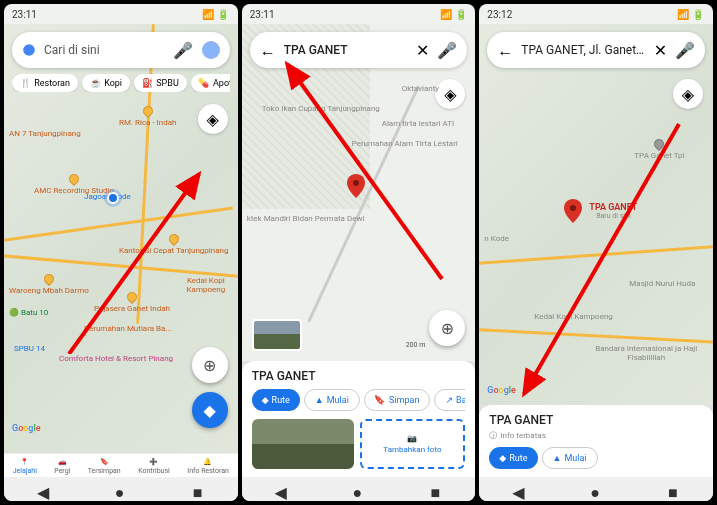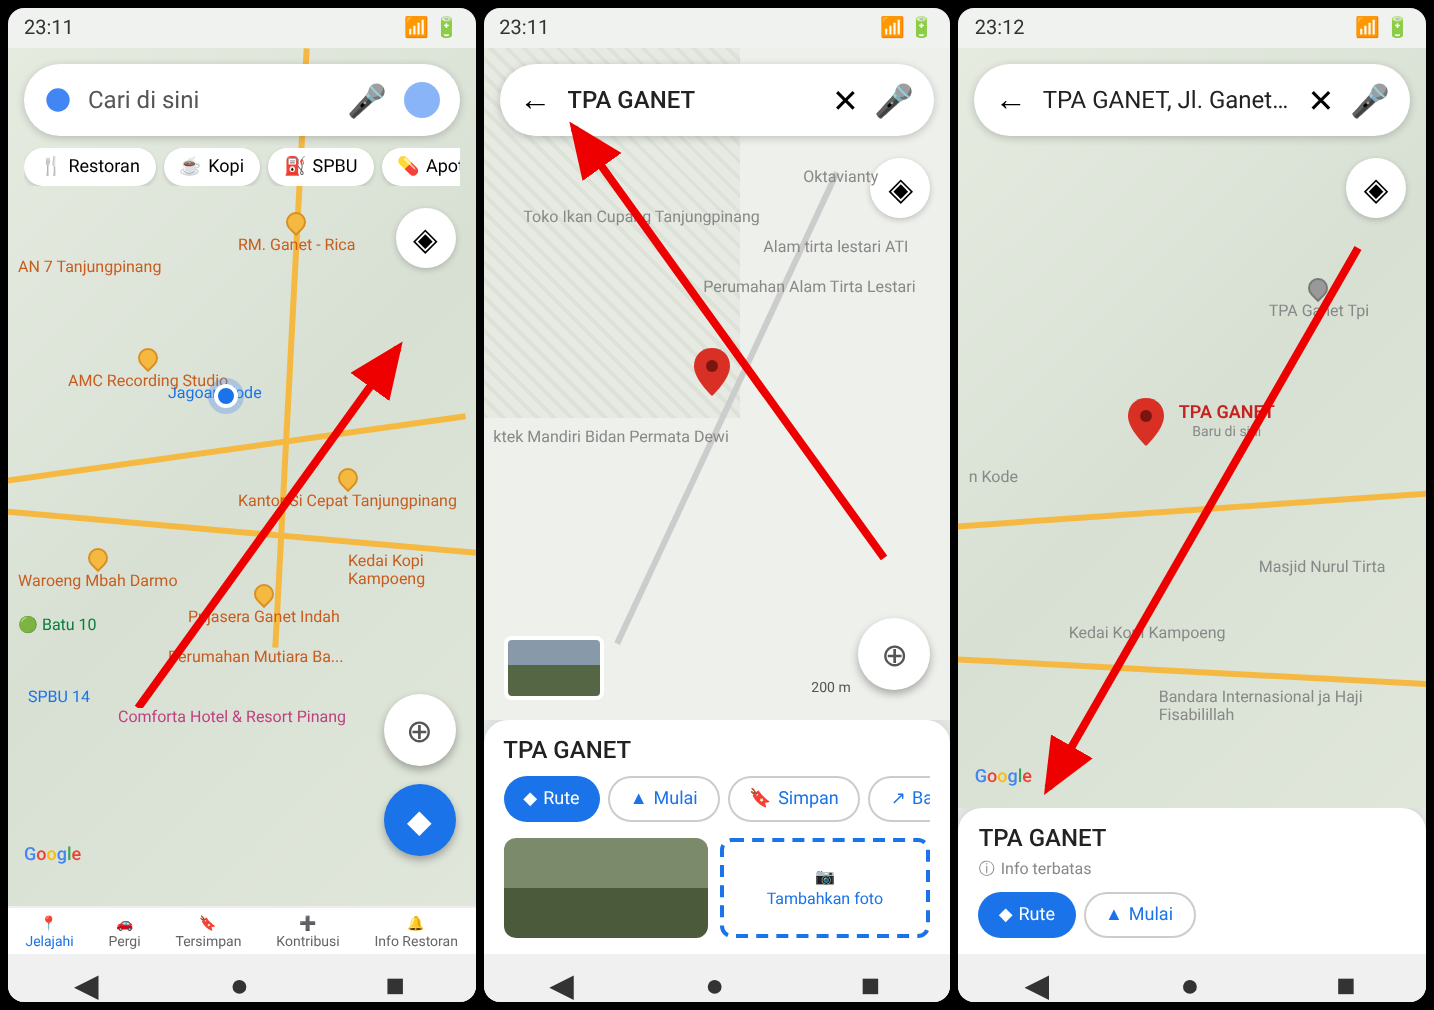--- a/index.html
+++ b/index.html
@@ -8,21 +8,21 @@
   .statusbar { height: 20px; display: flex; align-items: center; justify-content: space-between; padding: 0 8px; font-size: 10px; color: #333; background: rgba(255,255,255,0.3); }
   .statusbar .right { display: flex; gap: 3px; align-items: center; }
   .map-area { flex: 1; position: relative; background: linear-gradient(135deg, #e6ebe0 0%, #d8e0d4 50%, #e0e6da 100%); overflow: hidden; }
   .road { position: absolute; background: #f5b942; }
   .road.h { height: 3px; }
   .road.v { width: 3px; }
   .search-pill { position: absolute; top: 8px; left: 8px; right: 8px; height: 36px; background: #fff; border-radius: 20px; display: flex; align-items: center; padding: 0 10px; gap: 8px; box-shadow: 0 1px 4px rgba(0,0,0,0.2); }
   .search-pill .txt { flex: 1; font-size: 12px; color: #555; white-space: nowrap; overflow: hidden; text-overflow: ellipsis; }
   .chips { position: absolute; top: 50px; left: 8px; right: 8px; display: flex; gap: 4px; overflow: hidden; }
   .chip { background: #fff; border-radius: 14px; padding: 4px 8px; font-size: 9px; display: flex; align-items: center; gap: 3px; white-space: nowrap; box-shadow: 0 1px 2px rgba(0,0,0,0.15); }
-  .poi { position: absolute; font-size: 8px; color: #c75d1f; }
+  .poi { position: absolute; font-size: 8px; color: #c75d1f; text-align: center; }
   .poi .dot { width: 10px; height: 10px; background: #f5b942; border-radius: 50% 50% 50% 0; transform: rotate(-45deg); margin: 0 auto 2px; border: 1px solid #d89020; }
   .pin { position: absolute; width: 18px; height: 24px; }
   .pin svg { width: 100%; height: 100%; }
   .mylocation { position: absolute; width: 18px; height: 18px; background: rgba(66,133,244,0.3); border-radius: 50%; display: flex; align-items: center; justify-content: center; }
   .mylocation::after { content: ''; width: 8px; height: 8px; background: #1a73e8; border: 2px solid #fff; border-radius: 50%; }
   .fab { position: absolute; width: 36px; height: 36px; border-radius: 50%; display: flex; align-items: center; justify-content: center; box-shadow: 0 2px 4px rgba(0,0,0,0.3); }
   .fab.white { background: #fff; color: #555; }
   .fab.blue { background: #1a73e8; color: #fff; }
   .layers-btn { position: absolute; top: 80px; right: 10px; width: 30px; height: 30px; background: #fff; border-radius: 50%; display: flex; align-items: center; justify-content: center; box-shadow: 0 1px 3px rgba(0,0,0,0.2); }
   .bottom-sheet { background: #fff; border-radius: 12px 12px 0 0; padding: 8px 10px; box-shadow: 0 -2px 8px rgba(0,0,0,0.1); }
@@ -70,21 +70,21 @@
           <circle cx="9" cy="9" r="9" fill="#8ab4f8"></circle>
         </svg>
     </div>
     <div class="chips">
       <div class="chip">🍴 <span>Restoran</span></div>
       <div class="chip">☕ <span>Kopi</span></div>
       <div class="chip">⛽ <span>SPBU</span></div>
       <div class="chip">💊 <span>Apotek</span></div>
     </div>
     <div class="layers-btn">◈</div>
-    <div class="poi" style="top:82px;left:115px"><div class="dot"></div><span>RM. Ganet - Rica</span></div>
+    <div class="poi" style="top:82px;left:115px"><div class="dot"></div><span>RM. Rica - Indah</span></div>
     <div class="poi" style="top:105px;left:5px"><span>AN 7 Tanjungpinang</span></div>
     <div class="poi" style="top:150px;left:30px"><div class="dot"></div><span>AMC Recording Studio</span></div>
     <div class="poi" style="top:168px;left:80px;color:#1a73e8"><span>Jagoan Kode</span></div>
     <div class="poi" style="top:210px;left:115px"><div class="dot"></div><span>Kantor Si Cepat Tanjungpinang</span></div>
     <div class="poi" style="top:250px;left:5px"><div class="dot"></div><span>Waroeng Mbah Darmo</span></div>
     <div class="poi" style="top:268px;left:90px"><div class="dot"></div><span>Pujasera Ganet Indah</span></div>
     <div class="poi" style="top:252px;left:170px"><span>Kedai Kopi Kampoeng</span></div>
     <div class="poi" style="top:284px;left:5px;color:#0a7d3a">🟢 <span>Batu 10</span></div>
     <div class="poi" style="top:320px;left:10px;color:#1a73e8"><span>SPBU 14</span></div>
     <div class="poi" style="top:300px;left:80px"><span>Perumahan Mutiara Ba...</span></div>
@@ -185,21 +185,21 @@
     <div class="search-pill">
       <span>←</span>
       <span class="txt" style="color:#222">TPA GANET, Jl. Ganet, Pin...</span>
       <span>✕</span>
       <span>🎤</span>
     </div>
     <div class="layers-btn" style="top:55px">◈</div>
     <div class="poi" style="top:115px;left:155px;color:#888"><div class="dot" style="background:#999;border-color:#777"></div><span>TPA Ganet Tpi</span></div>
     <div class="poi" style="top:210px;left:5px;color:#888"><span>n Kode</span></div>
     <div class="poi" style="top:288px;left:55px;color:#888"><span>Kedai Kopi Kampoeng</span></div>
-    <div class="poi" style="top:255px;left:150px;color:#888"><span>Masjid Nurul Tirta</span></div>
+    <div class="poi" style="top:255px;left:150px;color:#888"><span>Masjid Nurul Huda</span></div>
     <div class="poi" style="top:320px;left:100px;color:#888"><span>Bandara Internasional ja Haji Fisabilillah</span></div>
     <div class="pin" style="top:175px;left:85px">
       <svg viewBox="0 0 24 32">
           <path d="M12 0C5 0 0 5 0 12c0 9 12 20 12 20s12-11 12-20C24 5 19 0 12 0z" fill="#d93025"></path>
           <circle cx="12" cy="12" r="4" fill="#7a1510"></circle>
         </svg>
     </div>
     <div class="place-label" style="top:178px;left:110px">
       <div>TPA GANET</div>
       <div class="sub">Baru di sini</div>

